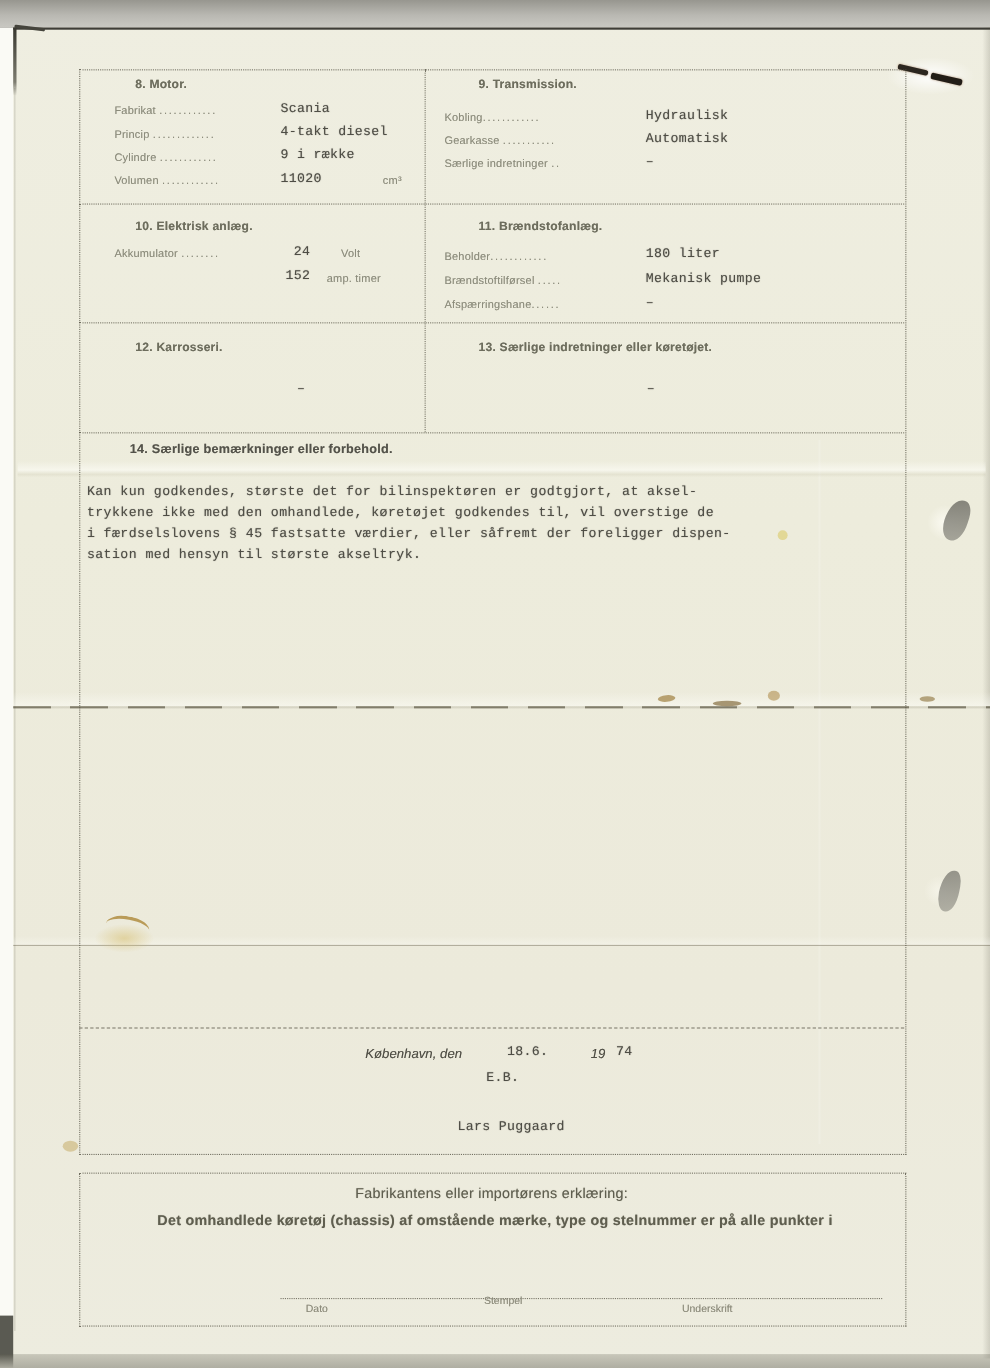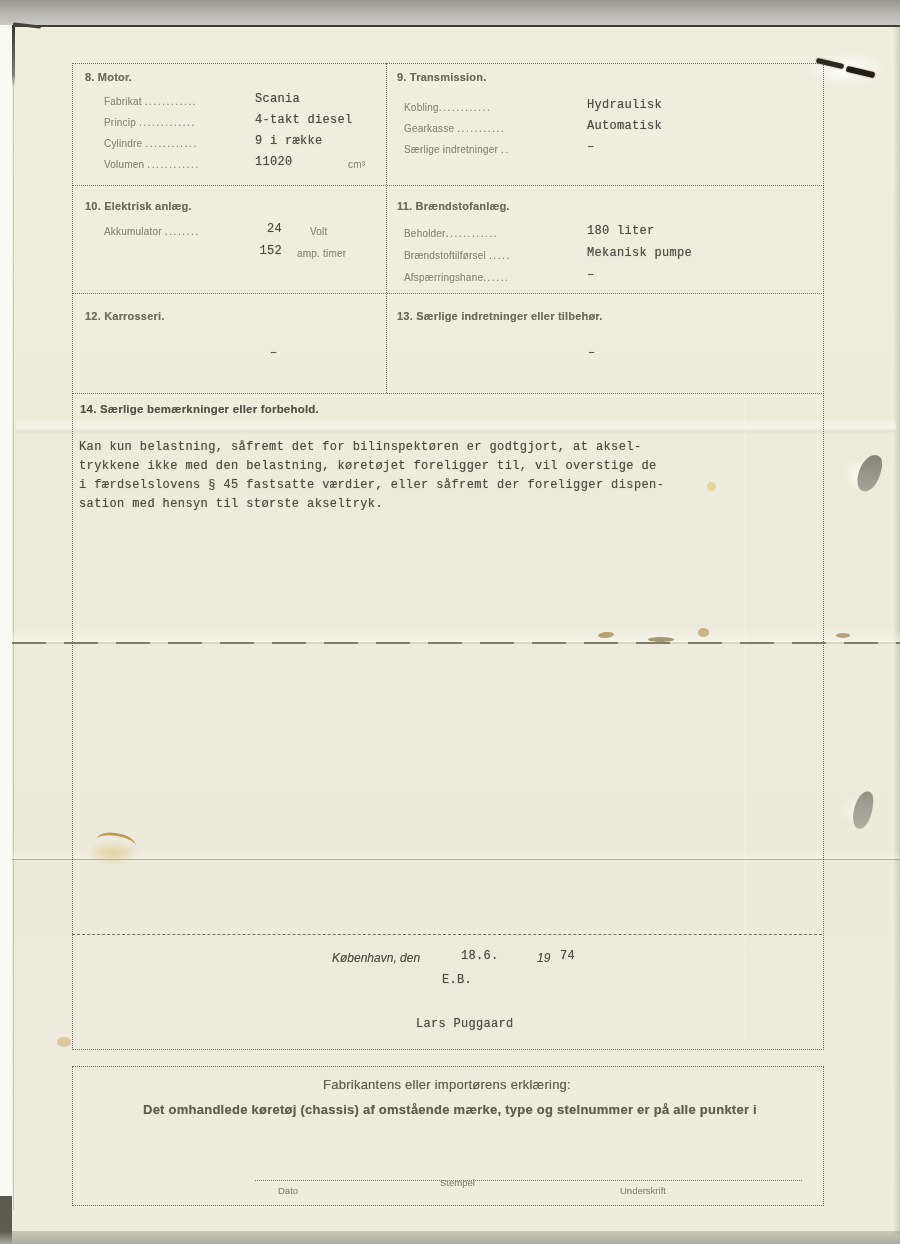--- a/index.html
+++ b/index.html
@@ -21,21 +21,21 @@
               background:linear-gradient(90deg,transparent,rgba(70,68,55,.18));}
   .edge-bottom{position:absolute;left:0;top:1231px;width:900px;height:13px;
                background:linear-gradient(180deg,rgba(90,88,75,.25),#aeada1);}
   
   .box{position:absolute;border:1px dotted rgba(73,70,56,.75);}
   .hl{position:absolute;left:72px;width:750px;height:0;border-top:1px dotted rgba(73,70,56,.72);}
   .hl-dash{border-top-style:dashed;}
   .vl{position:absolute;width:0;border-left:1px dotted rgba(73,70,56,.72);}
   
   .ph{position:absolute;font-size:11px;font-weight:bold;color:#6d6d5d;letter-spacing:.2px;
-      text-shadow:0 0 .6px rgba(109,109,93,.6);white-space:nowrap;}
+      text-shadow:0 0 .6px rgba(109,109,93,.6);white-space:nowrap;margin-left:38px;}
   .ph-dark{color:#53524a;}
   .pl{font-size:10px;color:#8c8c7c;letter-spacing:.2px;white-space:nowrap;
       text-shadow:0 0 .5px rgba(140,140,124,.5);}
   .dots{letter-spacing:1.6px;}
   
   .tw{font-family:"Liberation Mono","DejaVu Sans Mono",monospace;font-size:12px;color:#4e4d45;
       letter-spacing:.3px;white-space:nowrap;text-shadow:0 0 1px rgba(78,77,69,.55);}
   .row{position:absolute;height:20px;}
   .lab{position:absolute;left:0;top:4px;}
   .val{position:absolute;top:0;}
@@ -172,26 +172,26 @@
     <span class="lab pl"><span>Brændstoftilførsel </span><span class="dots">.....</span></span>
     <span class="val tw">Mekanisk pumpe</span>
   </div>
   <div class="row s11" style="left:404px;top:268px;">
     <span class="lab pl"><span>Afspærringshane</span><span class="dots">......</span></span>
     <span class="val tw">–</span>
   </div>
 
   <div class="ph" style="left:85px;top:310px;"><span>12.</span>&nbsp;<span>Karrosseri.</span></div>
   <div class="tw" style="position:absolute;left:270px;top:346px;">–</div>
-  <div class="ph" style="left:397px;top:310px;"><span>13.</span>&nbsp;<span>Særlige indretninger eller tilbehør.</span></div>
+  <div class="ph" style="left:397px;top:310px;"><span>13.</span>&nbsp;<span>Særlige indretninger eller køretøjet.</span></div>
   <div class="tw" style="position:absolute;left:588px;top:346px;">–</div>
 
   <div class="ph ph-dark" style="left:80px;top:403px;font-size:11.5px;"><span>14.</span>&nbsp;<span>Særlige bemærkninger eller forbehold.</span></div>
-  <div class="remark tw" style="top:440px;">Kan kun belastning, såfremt det for bilinspektøren er godtgjort, at aksel-</div>
-  <div class="remark tw" style="top:459px;">trykkene ikke med den belastning, køretøjet foreligger til, vil overstige de</div>
+  <div class="remark tw" style="top:440px;">Kan kun godkendes, største det for bilinspektøren er godtgjort, at aksel-</div>
+  <div class="remark tw" style="top:459px;">trykkene ikke med den omhandlede, køretøjet godkendes til, vil overstige de</div>
   <div class="remark tw" style="top:478px;">i færdselslovens § 45 fastsatte værdier, eller såfremt der foreligger dispen-</div>
   <div class="remark tw" style="top:497px;">sation med hensyn til største akseltryk.</div>
 
   <div class="sig-print" style="left:332px;top:951px;">København, den</div>
   <div class="tw" style="position:absolute;left:461px;top:949px;">18.6.</div>
   <div class="sig-print" style="left:537px;top:951px;">19</div>
   <div class="tw" style="position:absolute;left:560px;top:949px;">74</div>
   <div class="tw" style="position:absolute;left:442px;top:973px;">E.B.</div>
   <div class="tw" style="position:absolute;left:416px;top:1017px;">Lars Puggaard</div>
 

